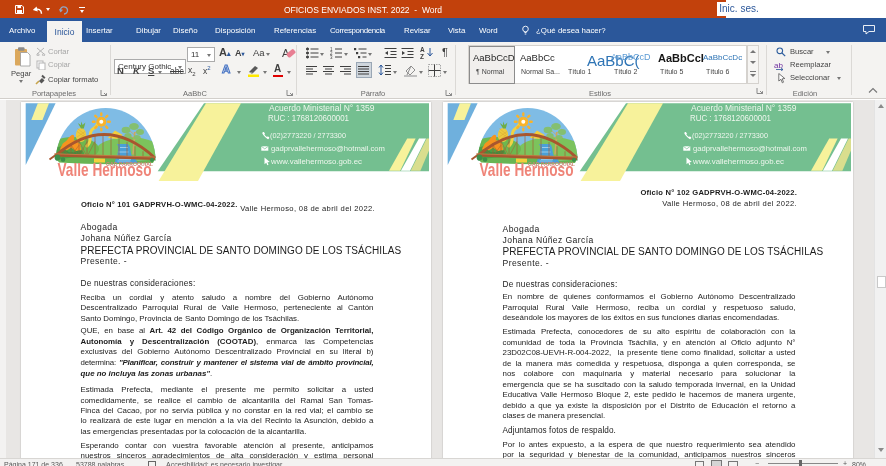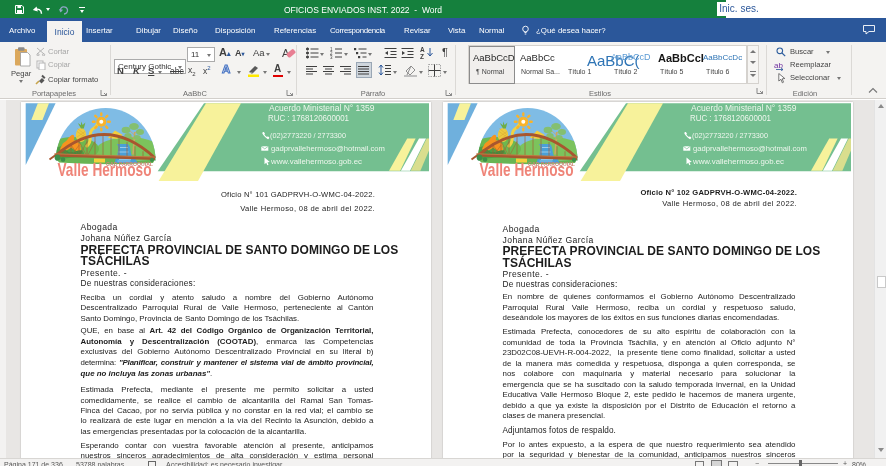--- a/index.html
+++ b/index.html
@@ -1,19 +1,19 @@
 <!DOCTYPE html>
 <html lang="es"><head><meta charset="utf-8"><title>OFICIOS ENVIADOS INST. 2022 - Word</title>
 <style>
 *{margin:0;padding:0;box-sizing:border-box;}
 html,body{width:886px;height:466px;overflow:hidden;}
 body{font-family:"Liberation Sans",sans-serif;position:relative;background:#fff;}
 .a{position:absolute;}
 
-#titlebar{position:absolute;left:0;top:0;width:726px;height:18px;background:#15803d;color:#fff;}
+#titlebar{position:absolute;left:0;top:0;width:726px;height:18px;background:#c2410c;color:#fff;}
 #title{position:absolute;left:0;right:0;top:4.5px;text-align:center;font-size:8.5px;color:#fff;}
 #inicses{position:absolute;left:717px;top:2px;width:44px;height:14px;background:#fff;color:#2b579a;font-size:10px;text-align:center;line-height:14px;}
 
 #tabrow{position:absolute;left:0;top:18px;width:886px;height:24px;background:#2b579a;}
 .tab{position:absolute;top:0;height:24px;color:#fff;font-size:7.9px;line-height:26px;white-space:nowrap;}
 #tabInicio{position:absolute;left:47px;top:3px;width:35px;height:21px;background:#f4f3f1;color:#2b579a;font-size:8.5px;text-align:center;line-height:23px;}
 
 #ribbon{position:absolute;left:0;top:42px;width:886px;height:57px;background:#f4f3f1;border-bottom:1px solid #d2cfcb;}
 .gsep{position:absolute;top:3px;width:1px;height:50px;background:#dbd9d6;}
 .glabel{position:absolute;top:47px;font-size:7.5px;color:#6b6b6b;text-align:center;}
@@ -23,21 +23,21 @@
 .caret{display:inline-block;width:0;height:0;border-left:2.5px solid transparent;border-right:2.5px solid transparent;border-top:3px solid #777;vertical-align:middle;}
 .combo{position:absolute;background:#fff;border:1px solid #ababab;font-size:8px;color:#333;line-height:13px;padding-left:3px;}
 
 #doc{position:absolute;left:0;top:100px;width:886px;height:358px;background:#e8e6e4;overflow:hidden;}
 #docleftstrip{position:absolute;left:0;top:0;width:6px;height:358px;background:#f3f2f1;}
 .page{position:absolute;top:1.5px;width:410px;height:360px;background:#fff;box-shadow:0 0 1.5px rgba(0,0,0,0.25);overflow:hidden;}
 .bodytxt{position:absolute;color:#1c1c1c;font-size:7.6px;}
 .jline{text-align:justify;text-align-last:justify;white-space:normal;}
 .para{font-size:7.9px;letter-spacing:0;}
 .nm{font-size:8.6px;letter-spacing:0.4px;}
-.pref{font-size:12px;font-weight:bold;letter-spacing:0.05px;}
+.pref{font-size:10px;font-weight:normal;letter-spacing:0.05px;}
 .den{font-size:8.3px;letter-spacing:0.2px;}
 .date{letter-spacing:0.35px;}
 
 #vscroll{position:absolute;left:874px;top:100px;width:12px;height:358px;background:#f1f1f1;border-left:1px solid #e3e3e3;}
 
 #status{position:absolute;left:0;top:458px;width:886px;height:8px;background:#f3f2f1;border-top:1px solid #d8d6d3;font-size:7px;color:#555;}
 </style></head>
 <body>
 
 <div id="titlebar">
@@ -77,21 +77,21 @@
   <div class="tab" style="left:9px">Archivo</div>
   <div id="tabInicio">Inicio</div>
   <div class="tab" style="left:86px">Insertar</div>
   <div class="tab" style="left:136px">Dibujar</div>
   <div class="tab" style="left:173px">Diseño</div>
   <div class="tab" style="left:215px">Disposición</div>
   <div class="tab" style="left:274px">Referencias</div>
   <div class="tab" style="left:330px;letter-spacing:-0.35px">Correspondencia</div>
   <div class="tab" style="left:404px">Revisar</div>
   <div class="tab" style="left:448px">Vista</div>
-  <div class="tab" style="left:479px">Normal</div>
+  <div class="tab" style="left:479px">Word</div>
   <svg class="a" style="left:521px;top:7px" width="9" height="11" viewBox="0 0 9 11">
       <circle cx="4.5" cy="4" r="2.8" fill="none" stroke="#fff" stroke-width="0.9"></circle>
       <path d="M3.4 7.5h2.2M3.7 9h1.6" stroke="#fff" stroke-width="0.9"></path>
     </svg>
   <div class="tab" style="left:536px">¿Qué desea hacer?</div>
   <svg class="a" style="left:863px;top:7px" width="12" height="10" viewBox="0 0 12 10">
       <path d="M0.5 0.5 H11.5 V6.5 H6 L3 9 V6.5 H0.5 Z" fill="none" stroke="#fff" stroke-width="0.9"></path>
     </svg>
 </div>
 
@@ -398,21 +398,21 @@
         <path d="M240 44 l3.8 2.9 l3.8 -2.9" fill="none" stroke="#74bf90" stroke-width="0.7"></path>
         <path d="M243.5 55.5 l0 6.8 l1.8 -1.6 l1 2.6 l1.2 -0.5 l-1 -2.6 l2.3 -0.25z"></path>
       </g>
     </g>
     </defs>
   </svg>
   <div class="page" id="pageL" style="left:21px">
     <svg class="a" style="left:0;top:0" width="410" height="85" viewBox="0 0 410 85">
         <use href="#letterhead"></use>
       </svg>
-    <div class="bodytxt" style="left:60px;top:88px;width:294px;text-align:right;font-weight:normal;letter-spacing:0.2px">Oficio N° 101 GADPRVH-O-WMC-04-2022.</div>
+    <div class="bodytxt" style="left:60px;top:98px;width:294px;text-align:left;font-weight:bold;letter-spacing:0.2px">Oficio N° 101 GADPRVH-O-WMC-04-2022.</div>
     <div class="bodytxt date" style="left:60px;top:102.7px;width:294px;text-align:right">Valle Hermoso, 08 de abril del 2022.</div>
     <div class="bodytxt" style="left:59.5px;top:120.4px;line-height:11.4px">
         <div class="nm">Abogada</div>
         <div class="nm">Johana Núñez García</div>
         <div class="pref">PREFECTA PROVINCIAL DE SANTO DOMINGO DE LOS TSÁCHILAS</div>
         <div class="nm">Presente. -</div>
       </div>
     <div class="bodytxt den" style="left:59.5px;top:176.9px">De nuestras consideraciones:</div>
     <div class="bodytxt para" style="left:59.5px;top:191.2px;width:293px;line-height:10.7px">
       <div class="jline">Reciba un cordial y atento saludo a nombre del Gobierno Autónomo</div>

